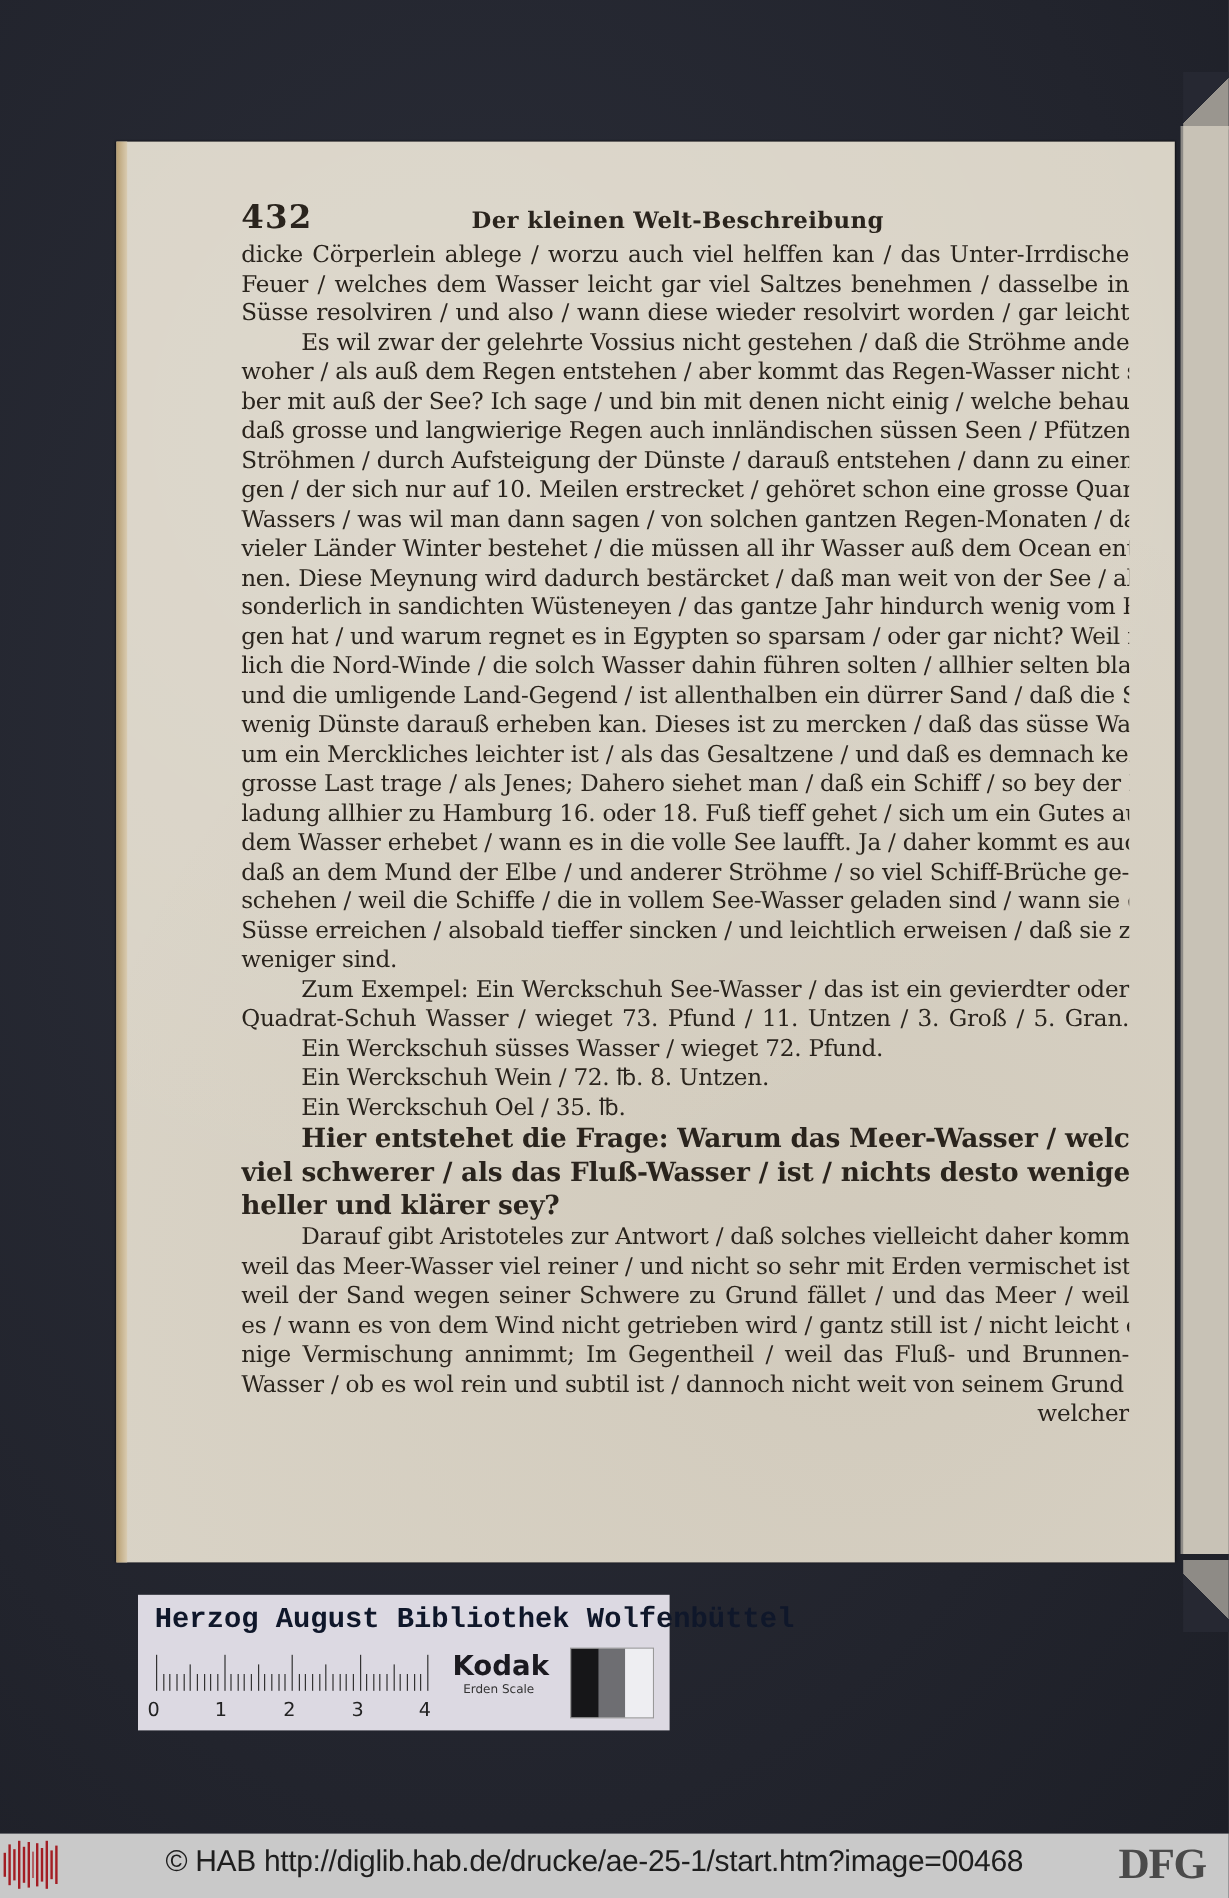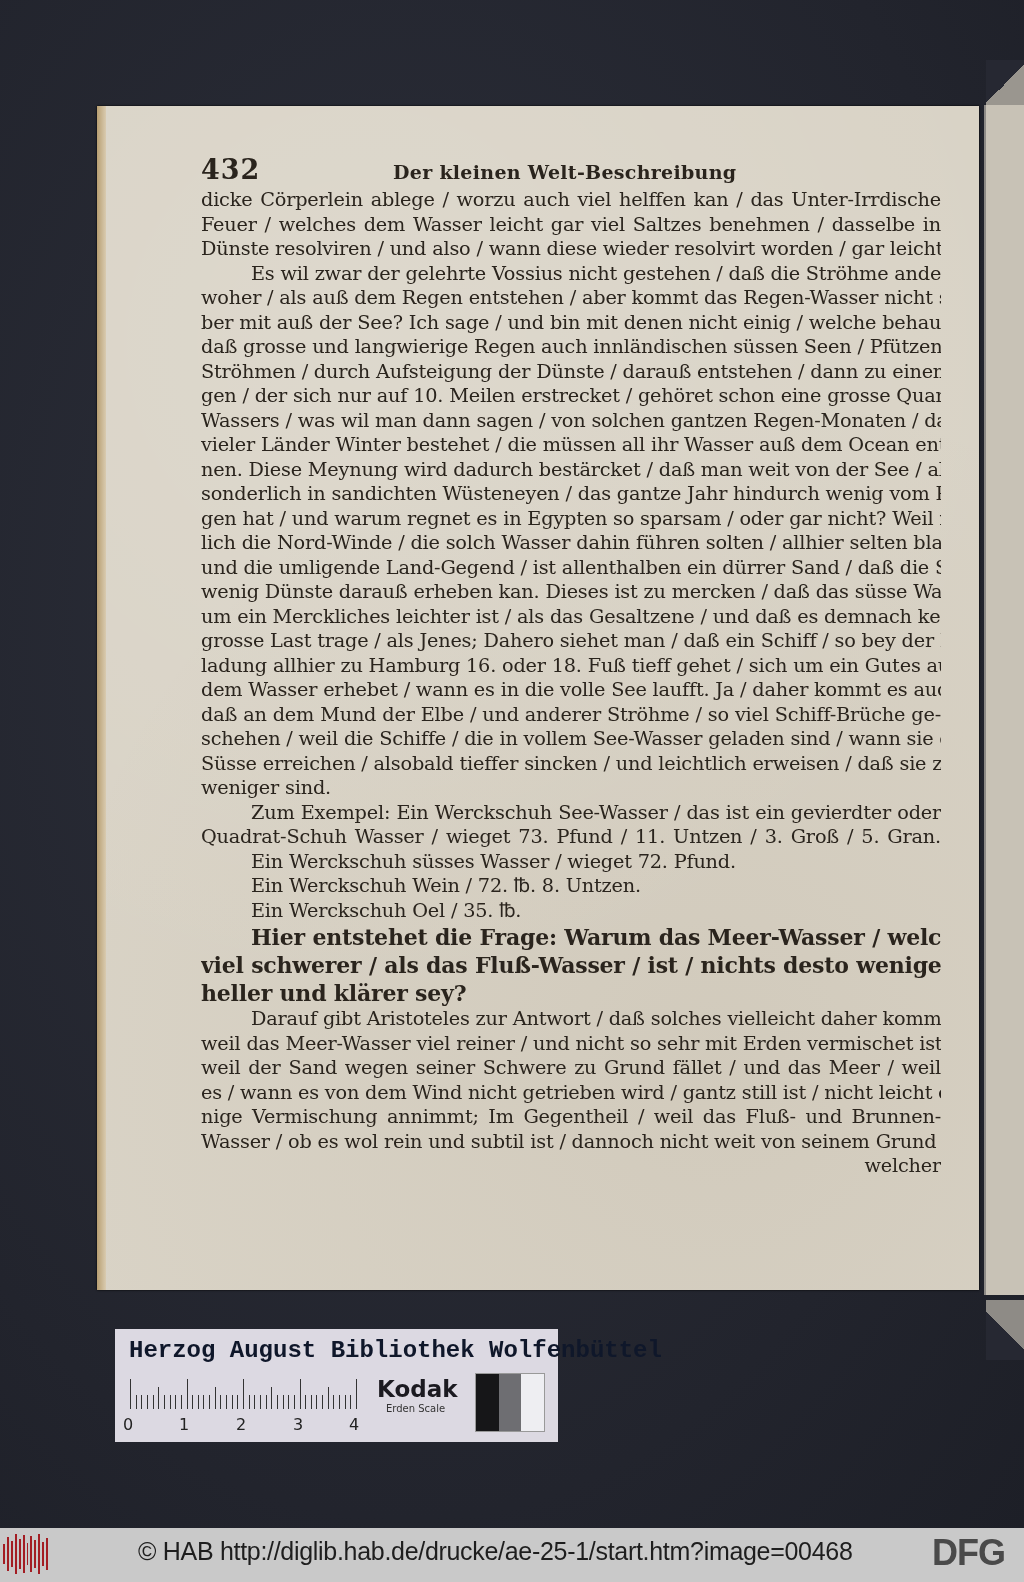--- a/index.html
+++ b/index.html
@@ -1,21 +1,21 @@
 <!DOCTYPE html>
 <html><head>
 <meta charset="utf-8">
 <style>
   html,body{margin:0;padding:0;}
   body{width:1024px;height:1582px;background:#23252e;position:relative;overflow:hidden;font-family:"DejaVu Serif",serif;}
   .bg{position:absolute;left:0;top:0;width:1024px;height:1528px;background:radial-gradient(ellipse at 40% 40%,#2c2f3a 0%,#22242d 70%,#1d1f27 100%);}
   .next-page{position:absolute;left:984px;top:105px;width:40px;height:1190px;background:#c8c2b6;border-left:2px solid #8d8a86;}
   .next-corner-top{position:absolute;left:986px;top:60px;width:38px;height:48px;background:linear-gradient(135deg,#262832 50%,#9a968f 50%);}
   .next-corner-bot{position:absolute;left:986px;top:1300px;width:38px;height:60px;background:linear-gradient(45deg,#262832 50%,#8e8b86 50%);}
-  .page{position:absolute;left:97px;top:106px;width:882px;height:1184px;background:#d9d3c6;
+  .page{position:absolute;left:97px;top:118px;width:882px;height:1184px;background:#d9d3c6;
         background-image:radial-gradient(circle at 30% 20%,rgba(255,255,255,.12),transparent 60%),radial-gradient(circle at 70% 80%,rgba(120,100,70,.08),transparent 60%);
         box-shadow:0 0 2px #000;}
   .page-edge{position:absolute;left:0;top:0;width:9px;height:100%;background:linear-gradient(90deg,#b89f72,#d9cbb0);}
   .page-content{position:absolute;left:104px;top:48px;width:740px;color:#2a241d;font-family:"DejaVu Serif",serif;}
   .header{display:flex;align-items:baseline;height:34px;}
   .page-number{font-size:27px;font-weight:bold;width:80px;letter-spacing:1px;}
   .running-head{font-size:19px;font-weight:bold;margin-left:112px;letter-spacing:.3px;}
   .line{font-size:19.3px;line-height:24.5px;height:24.5px;white-space:nowrap;overflow:hidden;text-align:justify;text-align-last:justify;letter-spacing:-.2px;}
   .line.indent{padding-left:50px;}
   .line.last{text-align-last:left;}
@@ -28,41 +28,41 @@
   .ruler-labels{position:absolute;left:8px;top:86px;width:260px;height:20px;font-family:"DejaVu Sans",sans-serif;font-size:16px;color:#222;}
   .ruler-labels span{position:absolute;}
   .kodak{position:absolute;left:262px;top:47px;font-family:"DejaVu Sans",sans-serif;font-weight:bold;font-size:23px;color:#1b1a20;}
   .kodak-sub{position:absolute;left:271px;top:74px;font-family:"DejaVu Sans",sans-serif;font-size:10px;color:#333;}
   .gray-patches{position:absolute;left:360px;top:44px;width:68px;height:57px;display:flex;border:1px solid #999;}
   .gray-patches div{flex:1;}
   .footer{position:absolute;left:0;top:1528px;width:1024px;height:54px;background:#c9c9c9;}
   .footer-logo{position:absolute;left:3px;top:6px;width:45px;height:40px;display:flex;align-items:center;gap:2px;}
   .footer-logo i{display:block;width:2px;background:#a31d23;}
   .footer-text{position:absolute;left:138px;top:9px;font-family:"Liberation Sans",sans-serif;font-size:25px;color:#1e1e1e;white-space:nowrap;letter-spacing:-.3px;}
-  .dfg{position:absolute;left:932px;top:4px;font-family:Liberation Sans, sans-serif;font-weight:bold;font-size:36px;color:#4a4a4a;letter-spacing:-1px;}
+  .dfg{position:absolute;left:932px;top:4px;font-family:Liberation Serif, serif;font-weight:bold;font-size:36px;color:#4a4a4a;letter-spacing:-1px;}
 </style>
 </head>
 <body>
 
 <div class="bg"></div>
 <div class="next-corner-top"></div>
 <div class="next-page"></div>
 <div class="next-corner-bot"></div>
 
 <div class="page">
   <div class="page-edge"></div>
   <div class="page-content">
     <div class="header">
       <span class="page-number">432</span>
       <span class="running-head">Der kleinen Welt-Beschreibung</span>
     </div>
     <div id="text-body">
         <div class="line ">dicke Cörperlein ablege / worzu auch viel helffen kan / das Unter-Irrdische</div>
         <div class="line ">Feuer / welches dem Wasser leicht gar viel Saltzes benehmen / dasselbe in</div>
-        <div class="line ">Dünste resolviren / und also / wann diese wieder resolvirt worden / gar leicht</div>
+        <div class="line ">Süsse resolviren / und also / wann diese wieder resolvirt worden / gar leicht</div>
         <div class="line indent">Es wil zwar der gelehrte Vossius nicht gestehen / daß die Ströhme anders</div>
         <div class="line ">woher / als auß dem Regen entstehen / aber kommt das Regen-Wasser nicht sel-</div>
         <div class="line ">ber mit auß der See? Ich sage / und bin mit denen nicht einig / welche behaupten /</div>
         <div class="line ">daß grosse und langwierige Regen auch innländischen süssen Seen / Pfützen / oder</div>
         <div class="line ">Ströhmen / durch Aufsteigung der Dünste / darauß entstehen / dann zu einem Re-</div>
         <div class="line ">gen / der sich nur auf 10. Meilen erstrecket / gehöret schon eine grosse Quantität</div>
         <div class="line ">Wassers / was wil man dann sagen / von solchen gantzen Regen-Monaten / darinn</div>
         <div class="line ">vieler Länder Winter bestehet / die müssen all ihr Wasser auß dem Ocean entleh-</div>
         <div class="line ">nen.   Diese Meynung wird dadurch bestärcket / daß man weit von der See / ab-</div>
         <div class="line ">sonderlich in sandichten Wüsteneyen / das gantze Jahr hindurch wenig vom Re-</div>

